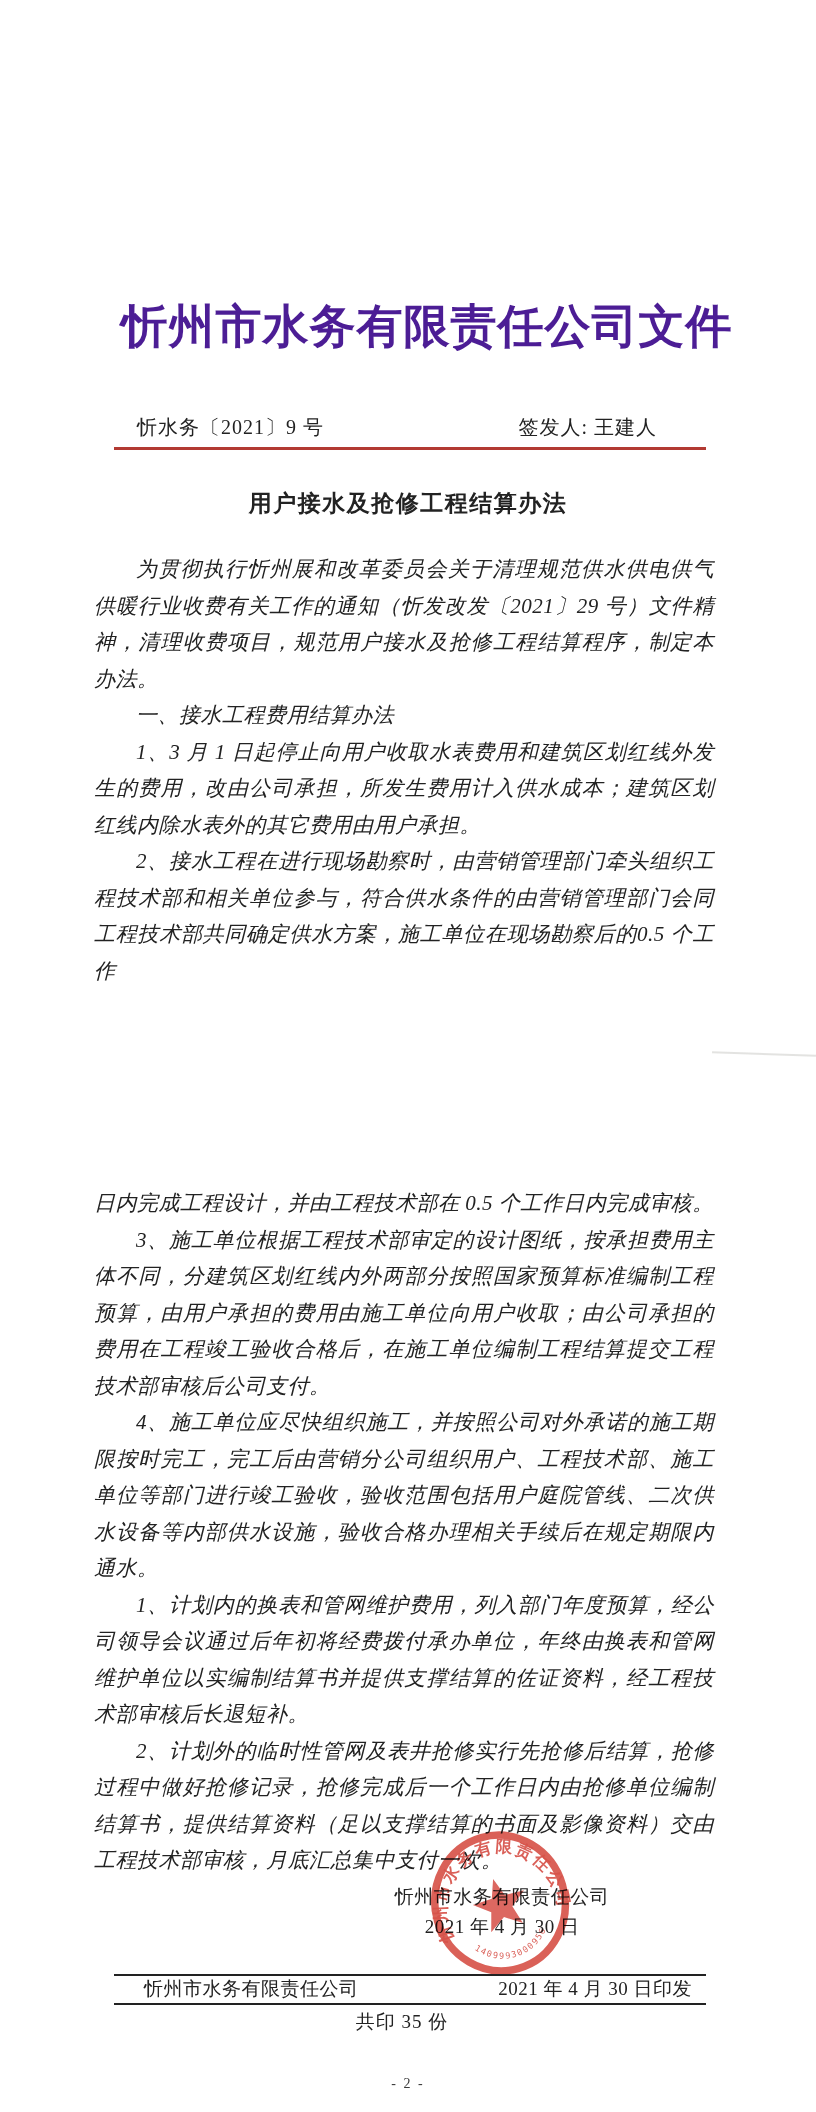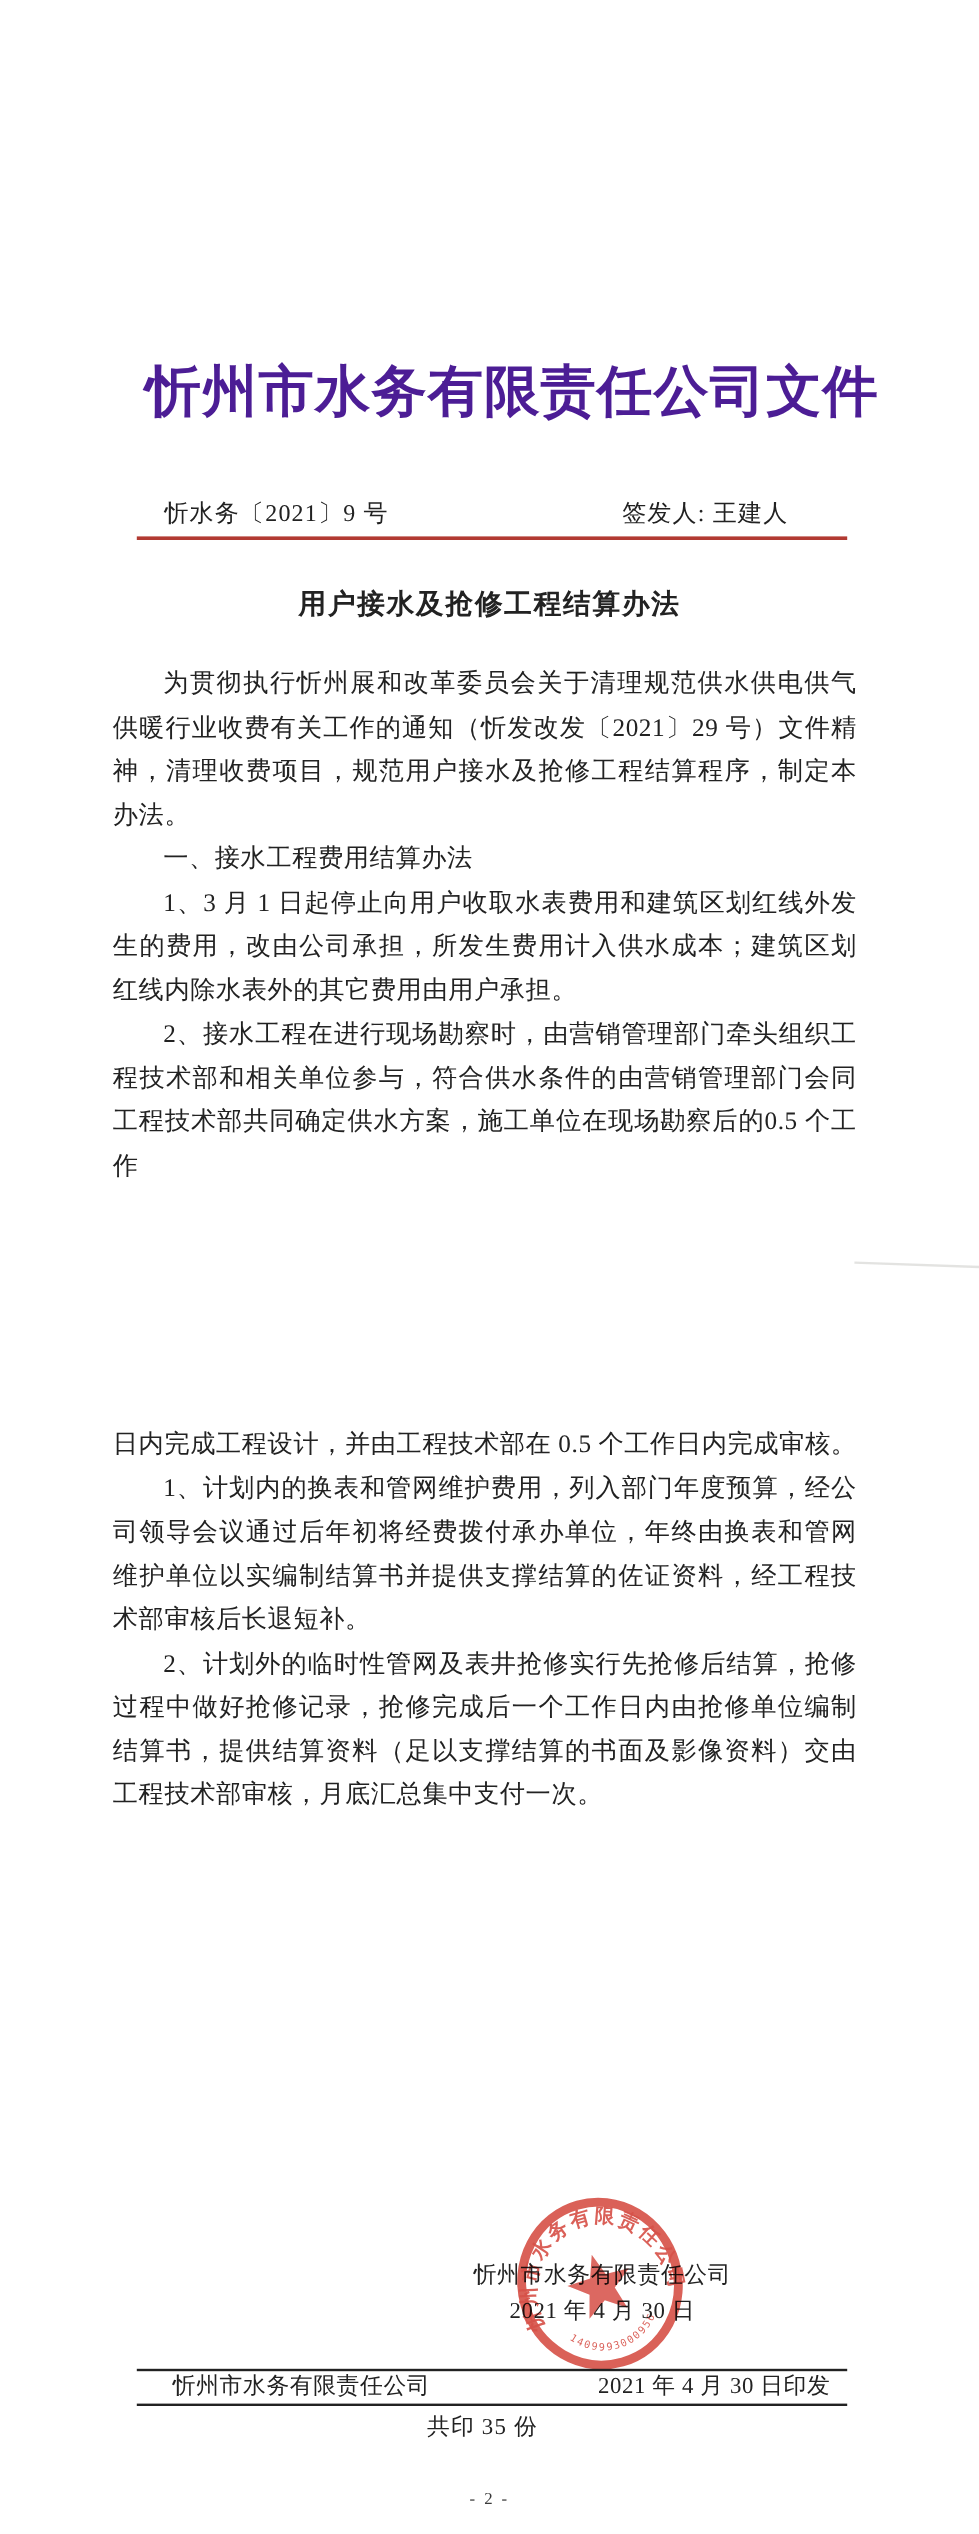--- a/index.html
+++ b/index.html
@@ -26,21 +26,21 @@
   }
   .doc-title{
     position:absolute;top:488px;left:0;width:100%;margin:0;
     text-align:center;font-size:23px;font-weight:700;letter-spacing:1.5px;
   }
   .body-text{
     position:absolute;top:551px;left:94px;width:620px;
     font-size:21px;line-height:36.5px;letter-spacing:0.5px;
     text-align:justify;
   }
-  .body-text p{margin:0;}
+  .body-text p{margin:0;font-style:italic;}
   .body-text p.indent{text-indent:2em;}
   .page-gap{height:196px;}
   .scan-seam{
     position:absolute;top:1053px;left:712px;width:104px;height:2px;
     background:#dddddad0;transform:rotate(2deg);
   }
   .signoff{
     position:absolute;top:1882px;left:394px;width:216px;
     text-align:center;font-size:19px;line-height:30px;letter-spacing:0.5px;
   }
@@ -80,20 +80,22 @@
 
   <h2 class="doc-title">用户接水及抢修工程结算办法</h2>
 
   <div class="body-text">
     <p class="indent">为贯彻执行忻州展和改革委员会关于清理规范供水供电供气供暖行业收费有关工作的通知（忻发改发〔2021〕29 号）文件精神，清理收费项目，规范用户接水及抢修工程结算程序，制定本办法。</p>
     <p class="indent">一、接水工程费用结算办法</p>
     <p class="indent">1、3 月 1 日起停止向用户收取水表费用和建筑区划红线外发生的费用，改由公司承担，所发生费用计入供水成本；建筑区划红线内除水表外的其它费用由用户承担。</p>
     <p class="indent">2、接水工程在进行现场勘察时，由营销管理部门牵头组织工程技术部和相关单位参与，符合供水条件的由营销管理部门会同工程技术部共同确定供水方案，施工单位在现场勘察后的0.5 个工作</p>
     <div class="page-gap"></div>
     <p>日内完成工程设计，并由工程技术部在 0.5 个工作日内完成审核。</p>
+    <p class="indent">3、施工单位根据工程技术部审定的设计图纸，按承担费用主体不同，分建筑区划红线内外两部分按照国家预算标准编制工程预算，由用户承担的费用由施工单位向用户收取；由公司承担的费用在工程竣工验收合格后，在施工单位编制工程结算提交工程技术部审核后公司支付。</p>
+    <p class="indent">4、施工单位应尽快组织施工，并按照公司对外承诺的施工期限按时完工，完工后由营销分公司组织用户、工程技术部、施工单位等部门进行竣工验收，验收范围包括用户庭院管线、二次供水设备等内部供水设施，验收合格办理相关手续后在规定期限内通水。</p>
     <p class="indent">1、计划内的换表和管网维护费用，列入部门年度预算，经公司领导会议通过后年初将经费拨付承办单位，年终由换表和管网维护单位以实编制结算书并提供支撑结算的佐证资料，经工程技术部审核后长退短补。</p>
     <p class="indent">2、计划外的临时性管网及表井抢修实行先抢修后结算，抢修过程中做好抢修记录，抢修完成后一个工作日内由抢修单位编制结算书，提供结算资料（足以支撑结算的书面及影像资料）交由工程技术部审核，月底汇总集中支付一次。</p>
   </div>
 
   <div class="scan-seam"></div>
 
   <div class="signoff">
     <div>忻州市水务有限责任公司</div>
     <div>2021 年 4 月 30 日</div>
   </div>

